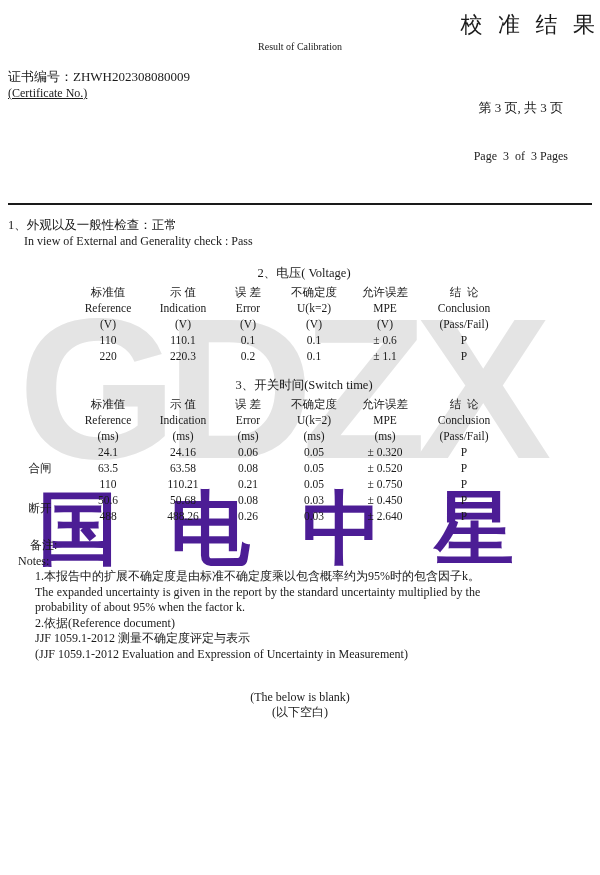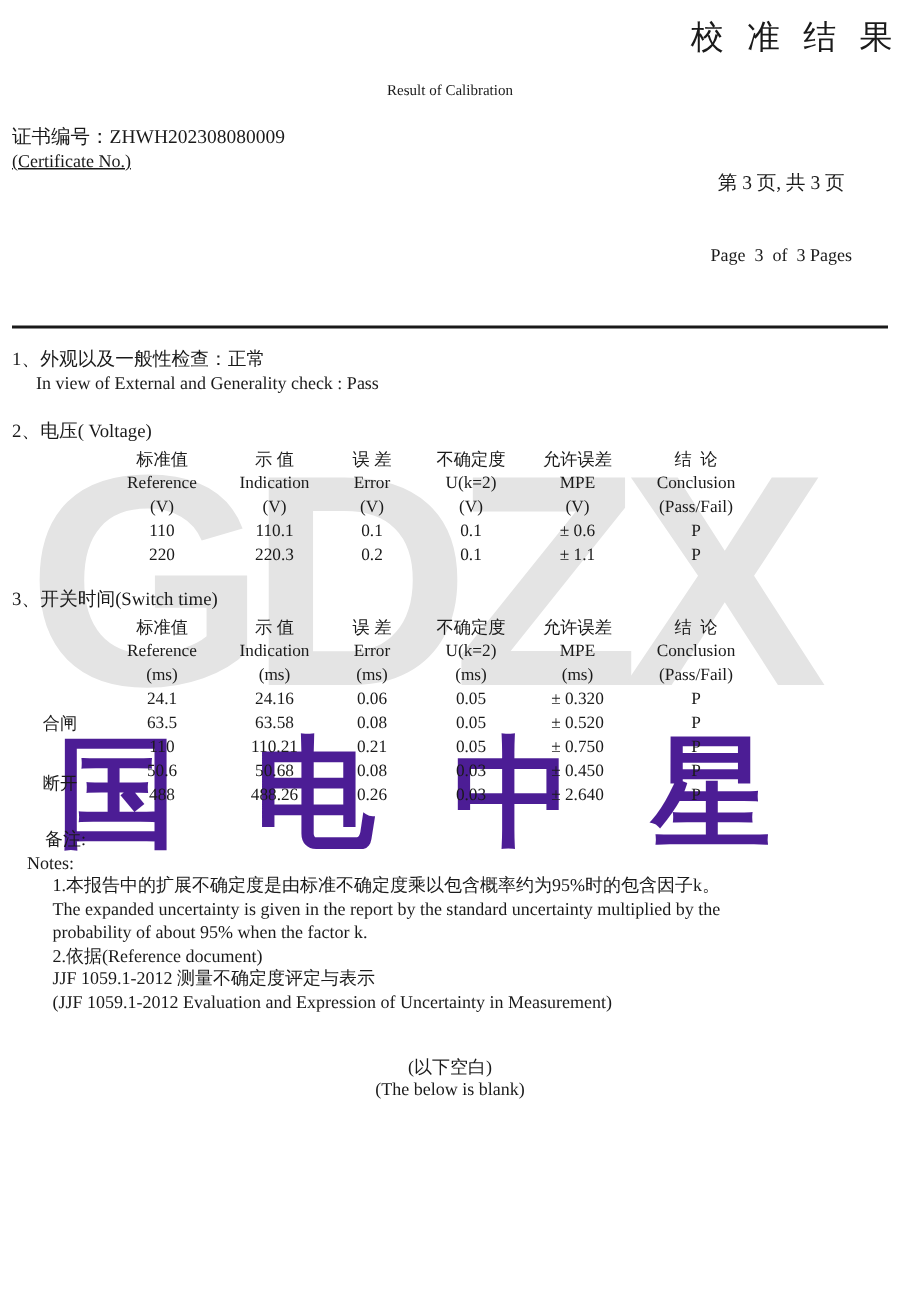--- a/index.html
+++ b/index.html
@@ -44,21 +44,21 @@
   .title {
     text-align:right;
     font-size:22px; font-weight:normal;
     letter-spacing:5px;
     padding-top:10px;
     white-space:pre;
   }
   .subtitle {
     text-align:center;
     font-size:10px;
-    margin-top:15px;
+    margin-top:1px;
   }
 
   .cert-row {
     display:flex; justify-content:space-between; align-items:flex-start;
     margin:16px 10px 0 8px;
   }
   .cert-left { font-size:13px; line-height:17px; }
   .cert-left .en { font-size:12px;text-decoration:underline; }
   .cert-right { text-align:center; font-size:13px; line-height:16px; margin-right:22px; white-space:pre; }
   .cert-right .en { font-size:12px; }
@@ -66,21 +66,21 @@
   .rule {
     border:none;
     border-top:2px solid #1a1a1a;
     margin:7px 8px 0 8px;
   }
 
   .sec { font-size:12.5px; }
   .sec-check { margin:12px 0 0 8px; line-height:16px; }
   .sec-check .en { margin-left:16px; font-size:12px; }
 
-  .tbl-heading { margin:16px 0 0 8px; font-size:12.5px; }
+  .tbl-heading { margin:16px 0 0 8px; font-size:12.5px;text-align:center; }
 
   table.data-table {
     border-collapse:collapse;
     table-layout:fixed;
     margin-left:12px;
     margin-top:2px;
   }
   table.data-table td {
     font-size:11.5px;
     height:16px;
@@ -287,18 +287,18 @@
       <div class="lbl-en">Notes:</div>
       <div class="nline">1.本报告中的扩展不确定度是由标准不确定度乘以包含概率约为95%时的包含因子k。</div>
       <div class="nline">The expanded uncertainty is given in the report by the standard uncertainty multiplied by the</div>
       <div class="nline">probability of about 95% when the factor k.</div>
       <div class="nline">2.依据(Reference document)</div>
       <div class="nline">JJF 1059.1-2012 测量不确定度评定与表示</div>
       <div class="nline">(JJF 1059.1-2012 Evaluation and Expression of Uncertainty in Measurement)</div>
     </div>
 
     <div class="blank-footer">
+      <div>(The below is blank)</div>
       <div>(以下空白)</div>
-      <div>(The below is blank)</div>
     </div>
 
   </div>
 </div>
 
 </body></html>

